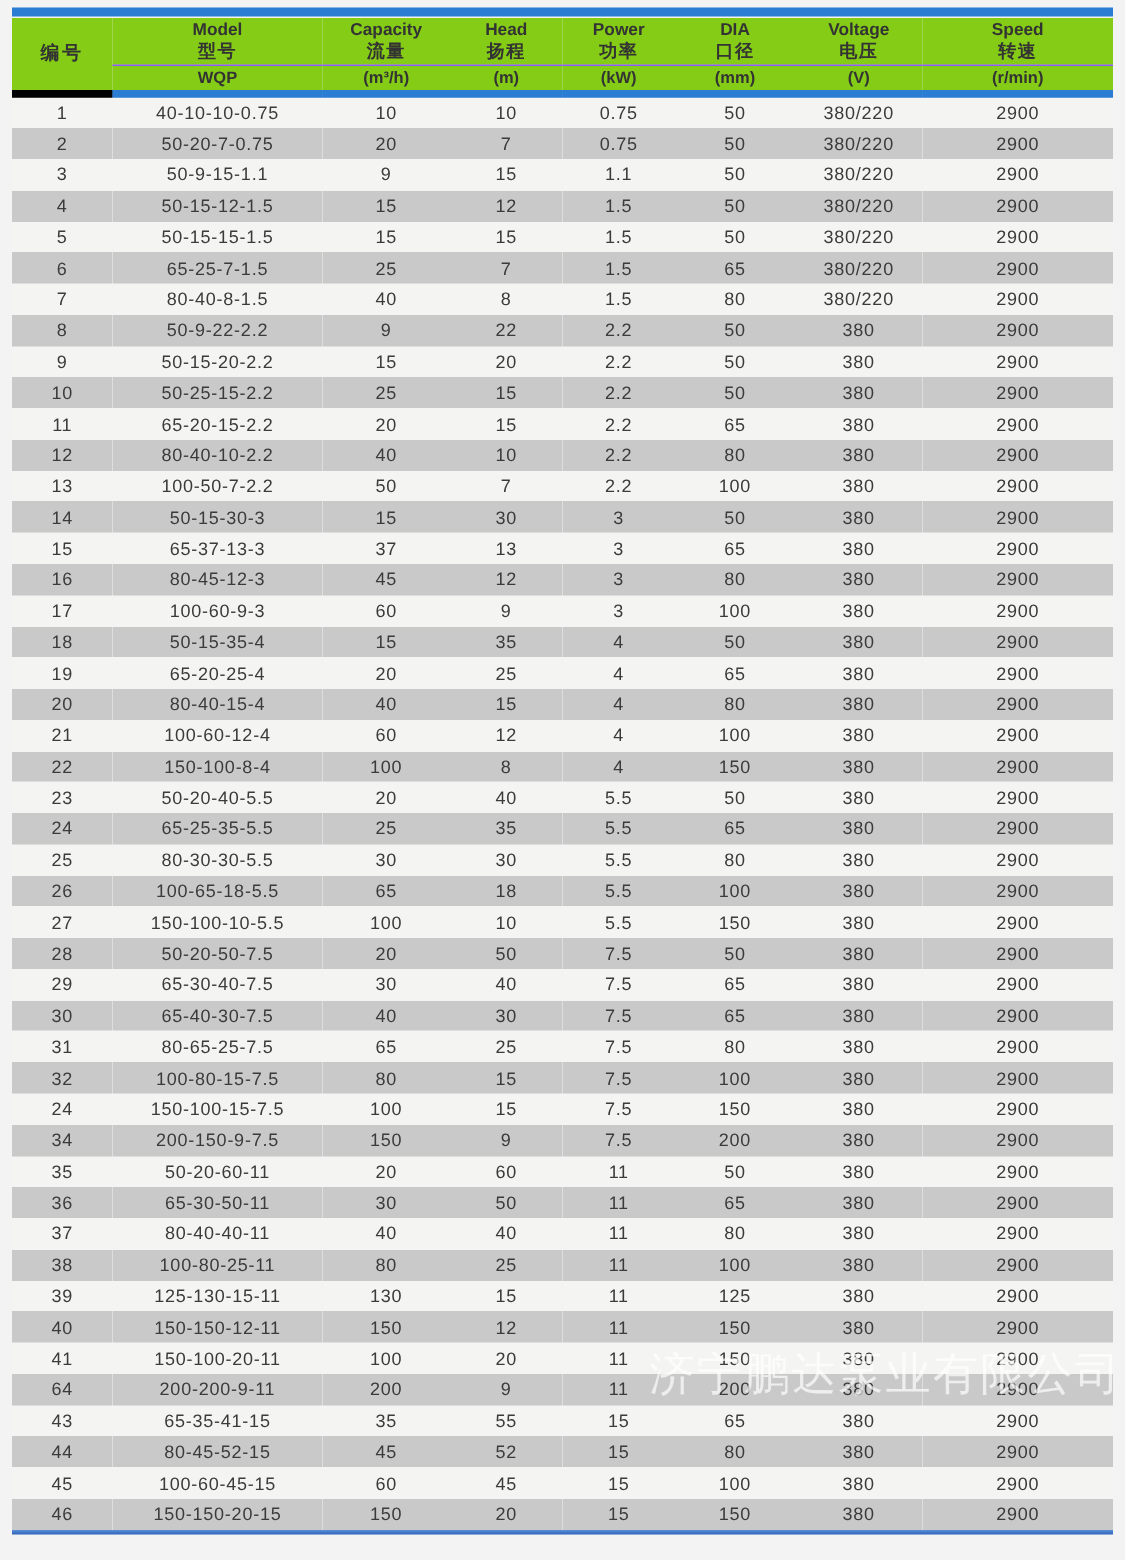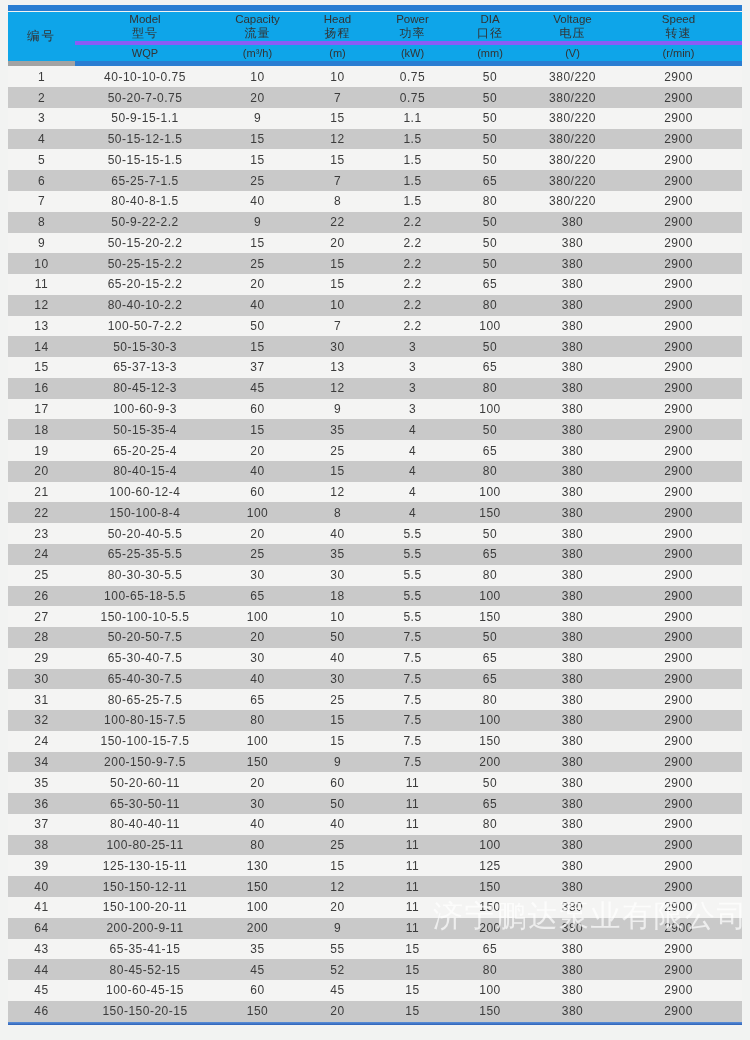--- a/index.html
+++ b/index.html
@@ -12,38 +12,38 @@
   .page{position:relative;width:750px;height:1040px;overflow:hidden;}
   .bar{margin:0 8px;width:734px;background:#2a7dd2;}
   .top-bar{margin-top:5px;height:6px;}
   .spec-table{
     margin:1px 8px 0 8px;
     width:734px;
     border-collapse:collapse;
     table-layout:fixed;
   }
   thead th{
-    background:#0ea5e9;
-    font-weight:normal;
+    background:#84cc16;
+    font-weight:bold;
     color:#333;
     padding:0;
     vertical-align:middle;
   }
   .th-num{
     font-size:12.5px;
-    border-bottom:5px solid #a3a3a3;
+    border-bottom:5px solid #000000;
     letter-spacing:2px;
   }
   .hdr-main{height:31px;}
   .hdr-main .en{font-size:11.5px;line-height:1.25;}
   .hdr-main .cn{font-size:12px;line-height:1.25;letter-spacing:1px;}
   .units-row th{
     height:16px;
     font-size:11px;
-    border-top:4px solid #8b5cf6;
+    border-top:1px solid #8b5cf6;
     border-bottom:5px solid #2a7dd2;
   }
   tbody td{
     height:20.78px;
     padding:0;
     text-align:center;
     font-size:12px;
     color:#3b3b3b;
     letter-spacing:0.5px;
     overflow:hidden;

